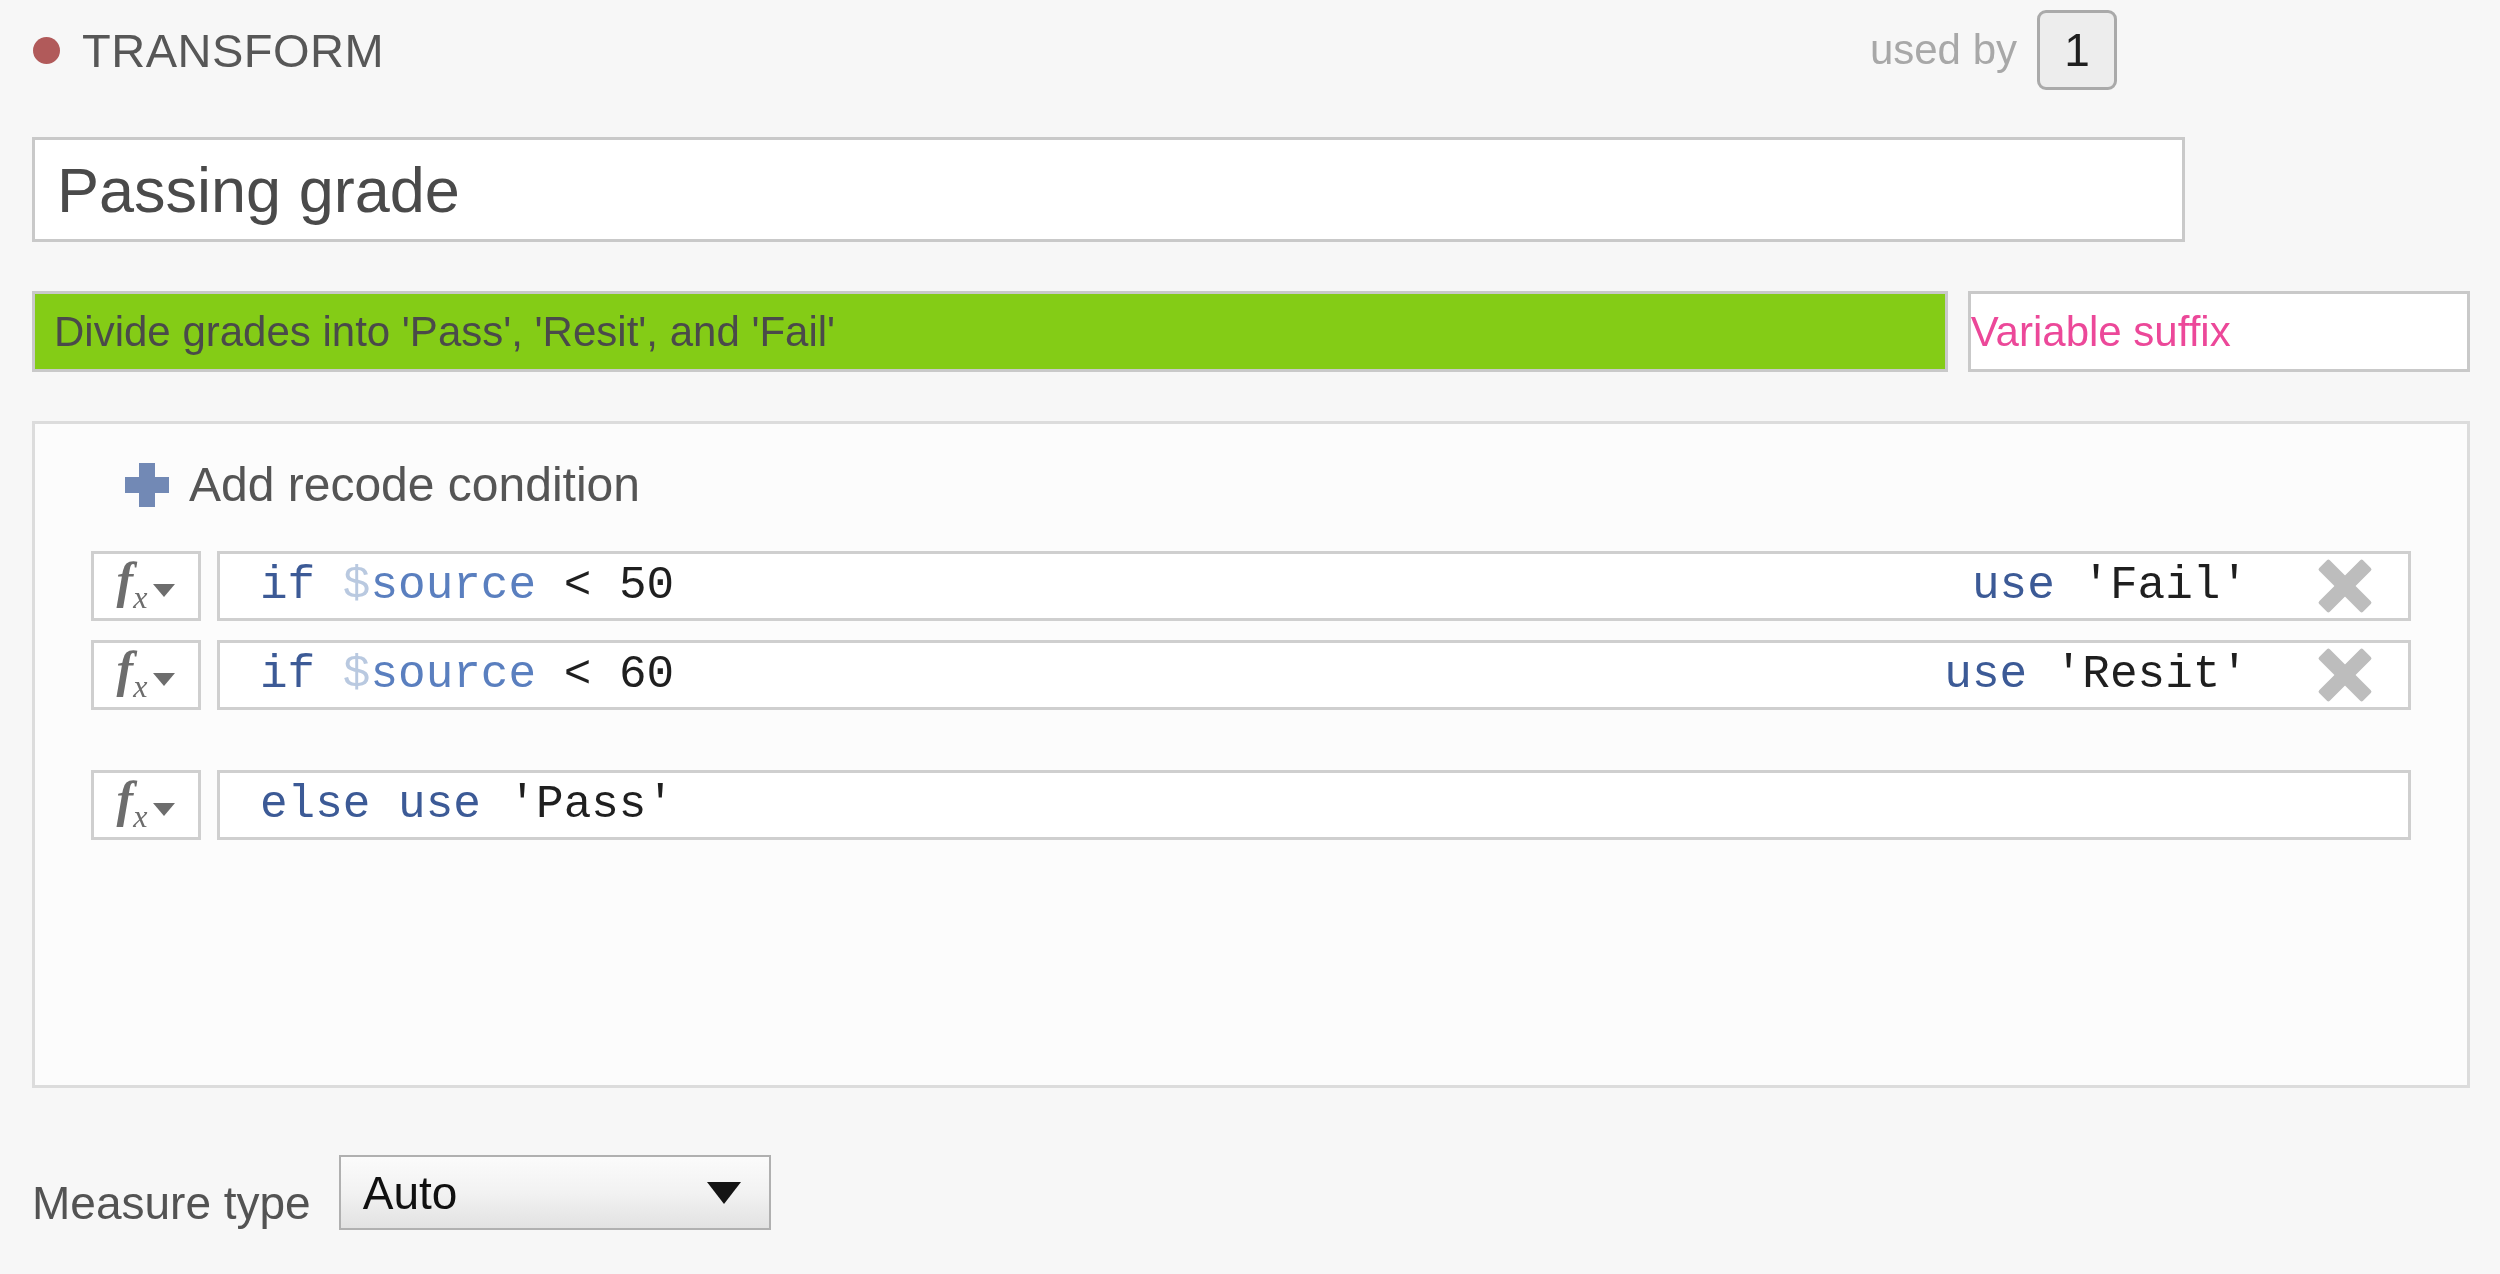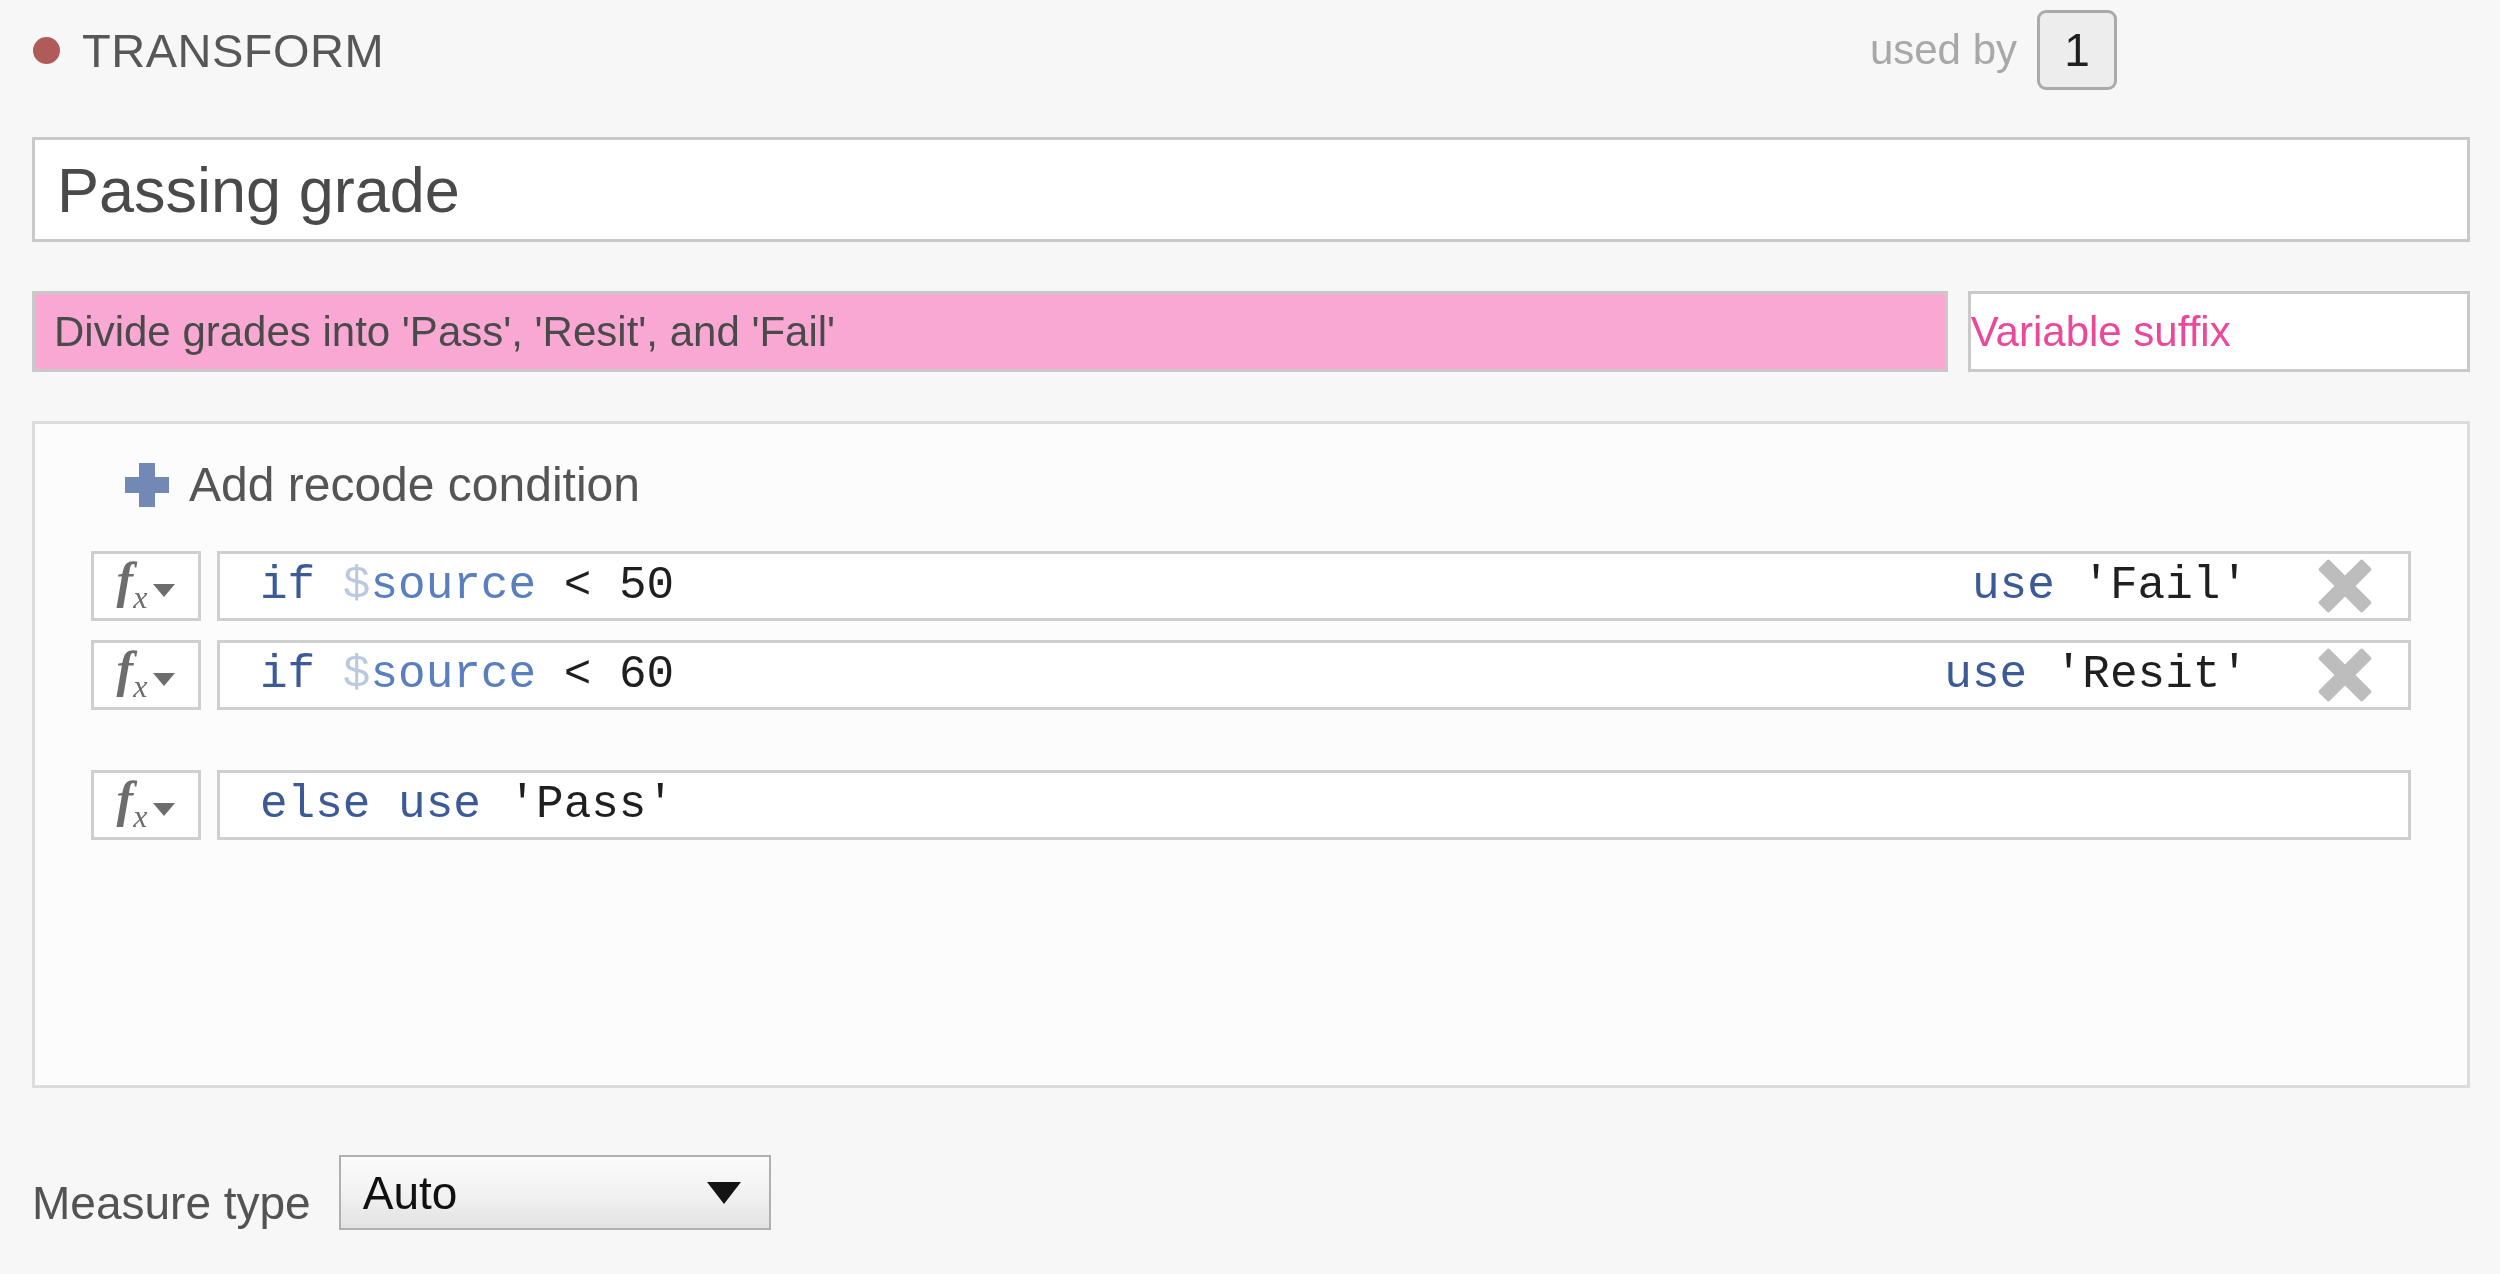--- a/index.html
+++ b/index.html
@@ -62,42 +62,42 @@
     align-items: center;
     justify-content: center;
     font-size: 46px;
     color: #1f1f1f;
   }
 
   
   .title-input {
     position: absolute;
     left: 32px; top: 137px;
-    width: 2438px; height: 105px;
+    width: 2153px; height: 105px;
     background: #ffffff;
     border: 3px solid #c9c9c9;
     display: flex;
     align-items: center;
     padding-left: 22px;
     font-size: 63px;
     color: #4a4a4a;
     overflow: hidden;
     white-space: nowrap;
   }
 
   
   .desc-row {
     position: absolute;
     left: 32px; top: 291px;
     width: 2438px; height: 81px;
     display: flex;
   }
   .desc-input {
     width: 2067px; height: 81px;
-    background: #f9a8d4;
+    background: #84cc16;
     border: 3px solid #c9c9c9;
     display: flex;
     align-items: center;
     padding-left: 19px;
     font-size: 42px;
     color: #4a4a4a;
     white-space: nowrap;
     overflow: hidden;
   }
   .suffix-input {

